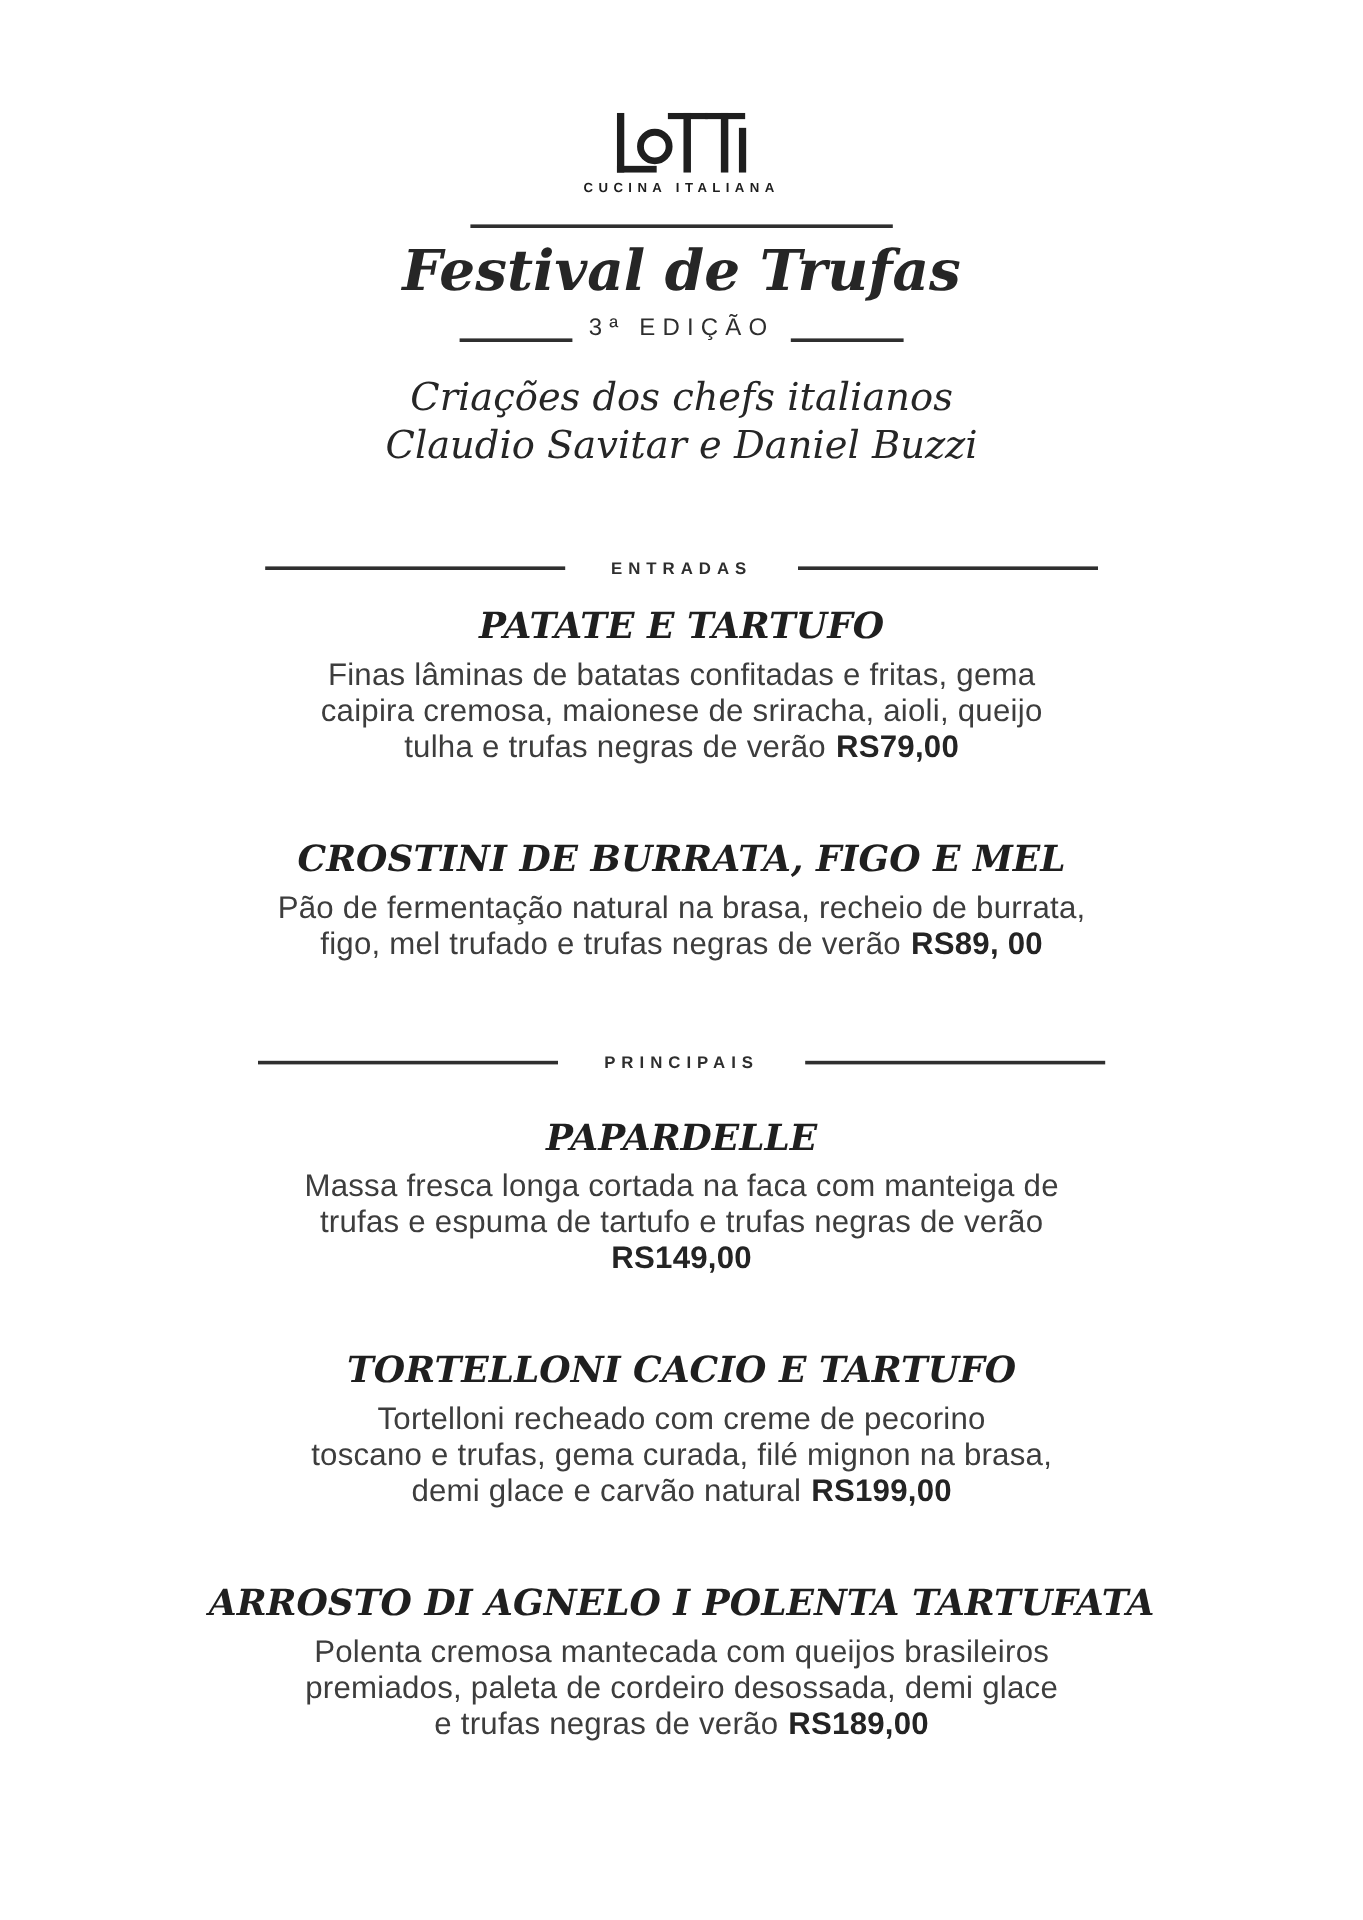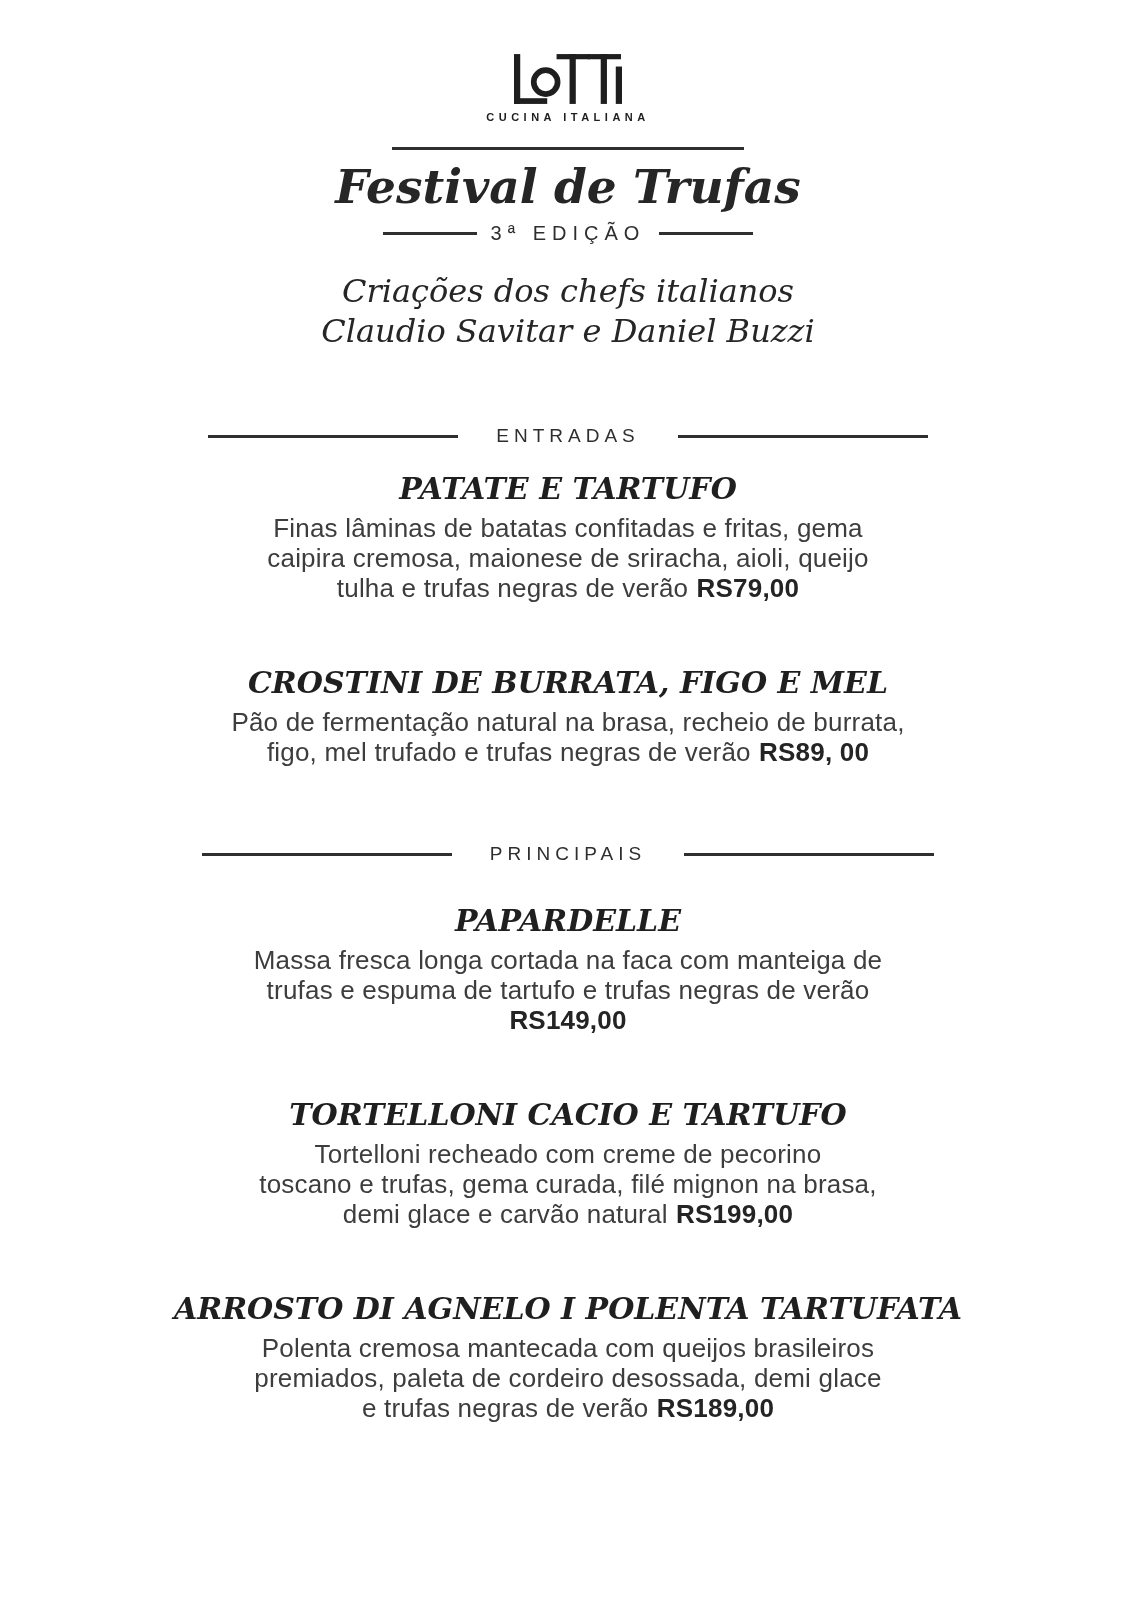--- a/index.html
+++ b/index.html
@@ -14,20 +14,21 @@
     margin: 0 auto;
     background: #ffffff;
     overflow: hidden;
     font-family: "Liberation Sans", sans-serif;
     color: #2b2b2b;
     text-align: center;
   }
   
   .brand {
     padding-top: 54px;
+    margin-top: 40px;
   }
   .logo-svg {
     display: block;
     margin: 0 auto;
     width: 108px;
     height: 50px;
   }
   .tagline {
     margin-top: 7px;
     font-size: 11px;
@@ -47,21 +48,21 @@
     font-family: "DejaVu Serif", "Liberation Serif", serif;
     font-style: italic;
     font-weight: 700;
     font-size: 47px;
     line-height: 1.15;
     color: #262626;
   }
   .edition-row {
     margin-top: 8px;
     display: flex;
-    align-items: center;
+    align-items: flex-end;
     justify-content: center;
     gap: 14px;
   }
   .edition-rule {
     width: 94px;
     height: 3px;
     background: #2f2f2f;
   }
   .edition-label {
     font-size: 20px;
@@ -85,22 +86,22 @@
   }
   .section-header.entradas { margin-top: 74px; margin-bottom: 24px; }
   .section-header.principais { margin-top: 76px; margin-bottom: 38px; }
   .section-rule {
     width: 250px;
     height: 3px;
     background: #2f2f2f;
   }
   .section-label {
     margin: 0;
-    font-size: 19px;
-    font-weight: 400;
+    font-size: 14px;
+    font-weight: 700;
     letter-spacing: 5px;
     color: #2e2e2e;
   }
   
   .dish { margin: 0 auto 62px; max-width: 860px; }
   .dish:last-child { margin-bottom: 0; }
   .dish-title {
     margin: 0 0 6px;
     font-family: "DejaVu Serif", "Liberation Serif", serif;
     font-style: italic;

